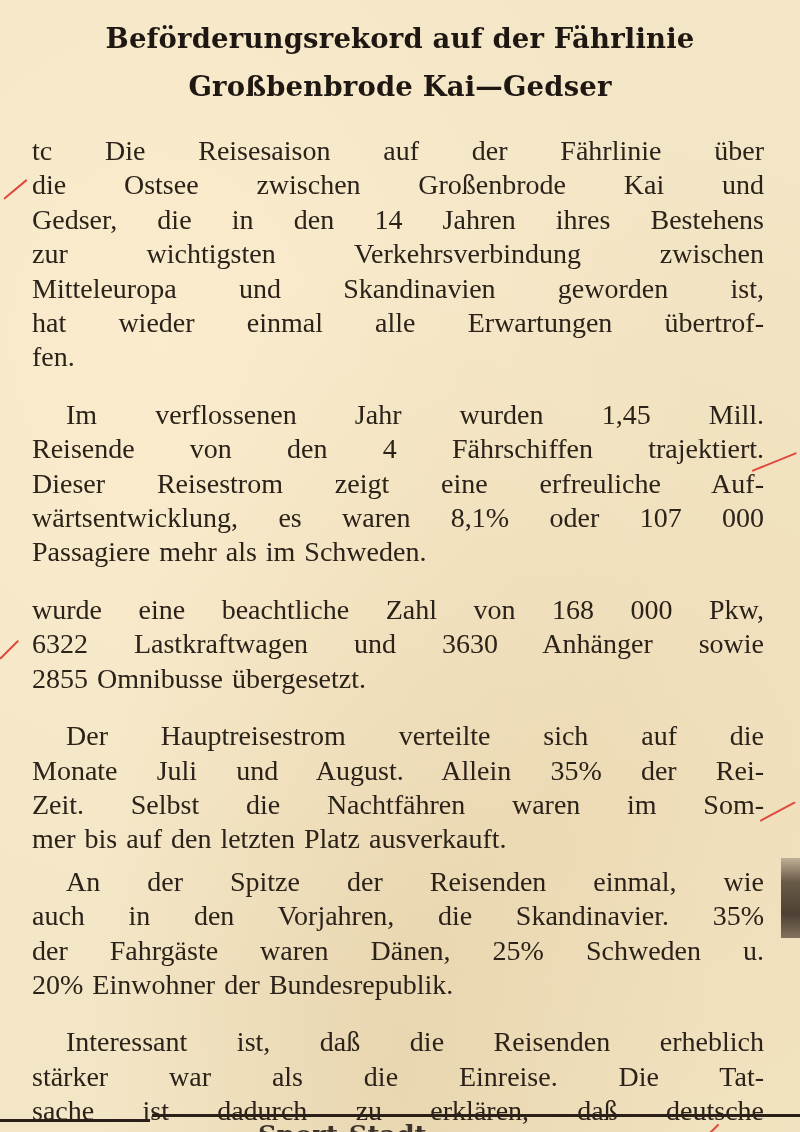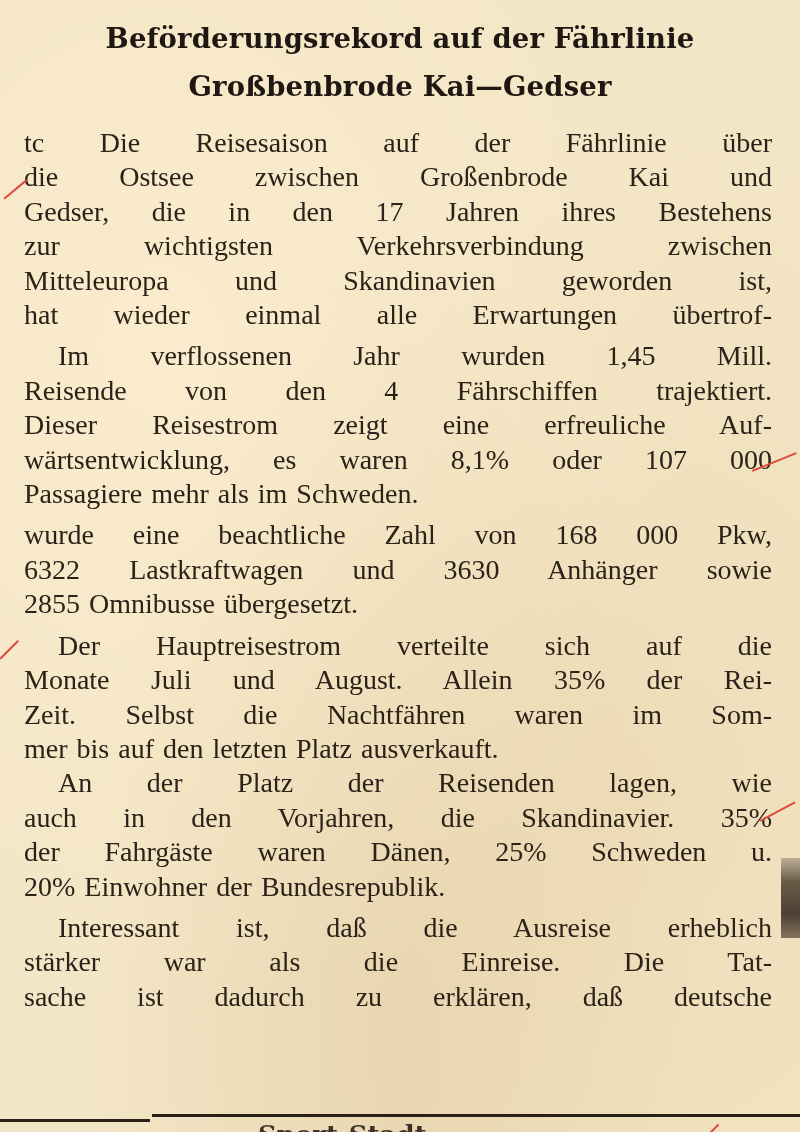--- a/index.html
+++ b/index.html
@@ -42,21 +42,21 @@
       position: absolute;
       left: 24px;
       top: 118px;
       width: 748px;
       font-family: "Liberation Serif", serif;
       font-size: 28px;
       line-height: 34.4px;
       color: #2b2219;
     }
     .para {
-      margin: 0;
+      margin: 8px;
       text-align: justify;
       text-align-last: justify;
       hyphens: manual;
     }
     .para .line {
       display: block;
       text-align: justify;
       text-align-last: justify;
       white-space: nowrap;
       word-spacing: 2px;
@@ -116,24 +116,25 @@
 <div class="clipping">
 
   <div class="headline l1">Beförderungsrekord auf der Fährlinie</div>
   <div class="headline l2">Großbenbrode Kai—Gedser</div>
 
   <div class="body">
 
     <div class="para">
       <span class="line">tc   Die Reisesaison auf der Fährlinie über</span>
       <span class="line">die Ostsee zwischen Großenbrode Kai und</span>
-      <span class="line">Gedser, die in den 17 Jahren ihres Bestehens</span>
+      <span class="line">Gedser, die in den 14 Jahren ihres Bestehens</span>
       <span class="line">zur wichtigsten Verkehrsverbindung zwischen</span>
       <span class="line">Mitteleuropa und Skandinavien geworden ist,</span>
       <span class="line">hat wieder einmal alle Erwartungen übertrof-</span>
+      <span class="line last">fen.</span>
     </div>
     <div class="gap"></div>
 
     <div class="para">
       <span class="line indent">Im verflossenen Jahr wurden 1,45 Mill.</span>
       <span class="line">Reisende von den 4 Fährschiffen trajektiert.</span>
       <span class="line">Dieser Reisestrom zeigt eine erfreuliche Auf-</span>
       <span class="line">wärtsentwicklung, es waren 8,1% oder 107 000</span>
       <span class="line last">Passagiere mehr als im Schweden.</span>
     </div>
@@ -147,29 +148,29 @@
     <div class="gap"></div>
 
     <div class="para">
       <span class="line indent">Der Hauptreisestrom verteilte sich auf die</span>
       <span class="line">Monate Juli und August. Allein 35% der Rei-</span>
       <span class="line">Zeit. Selbst die Nachtfähren waren im Som-</span>
       <span class="line last">mer bis auf den letzten Platz ausverkauft.</span>
     </div>
 
     <div class="para">
-      <span class="line indent">An der Platz der Reisenden lagen, wie</span>
+      <span class="line indent">An der Spitze der Reisenden einmal, wie</span>
       <span class="line">auch in den Vorjahren, die Skandinavier. 35%</span>
       <span class="line">der Fahrgäste waren Dänen, 25% Schweden u.</span>
       <span class="line last">20% Einwohner der Bundesrepublik.</span>
     </div>
     <div class="gap"></div>
 
     <div class="para">
-      <span class="line indent">Interessant ist, daß die Ausreise erheblich</span>
+      <span class="line indent">Interessant ist, daß die Reisenden erheblich</span>
       <span class="line">stärker war als die Einreise.  Die Tat-</span>
       <span class="line">sache ist dadurch zu erklären, daß deutsche</span>
     </div>
   </div>
 
   <div class="rule" style="left:0; top:1111px; width:150px;"></div>
   <div class="rule" style="left:152px; top:1106px; width:648px;"></div>
   <div class="dots"></div>
   <div class="next-headline">Sport-Stadt</div>
 

